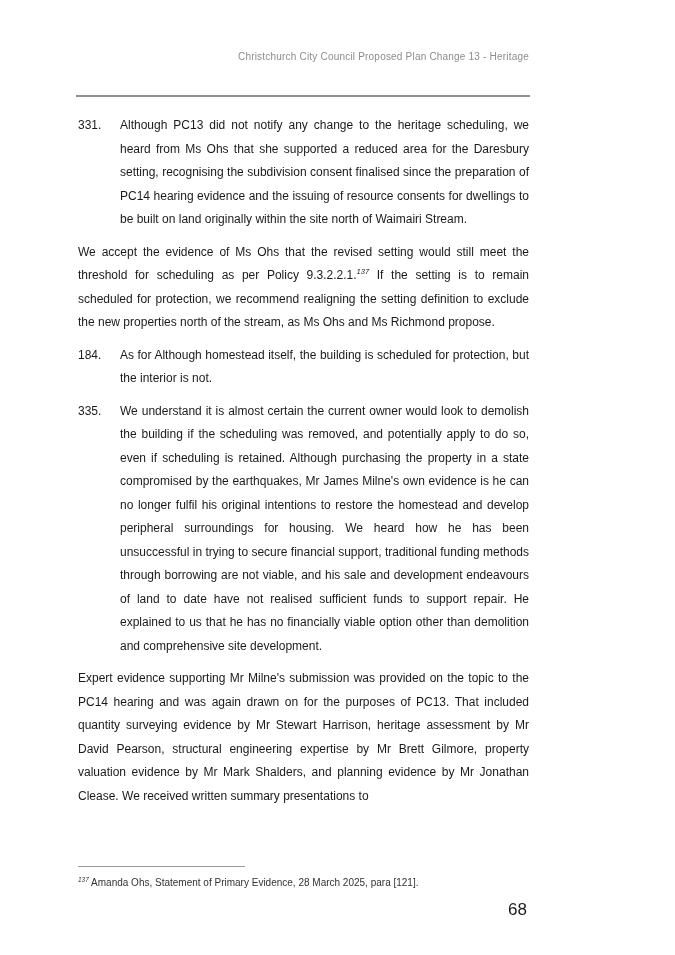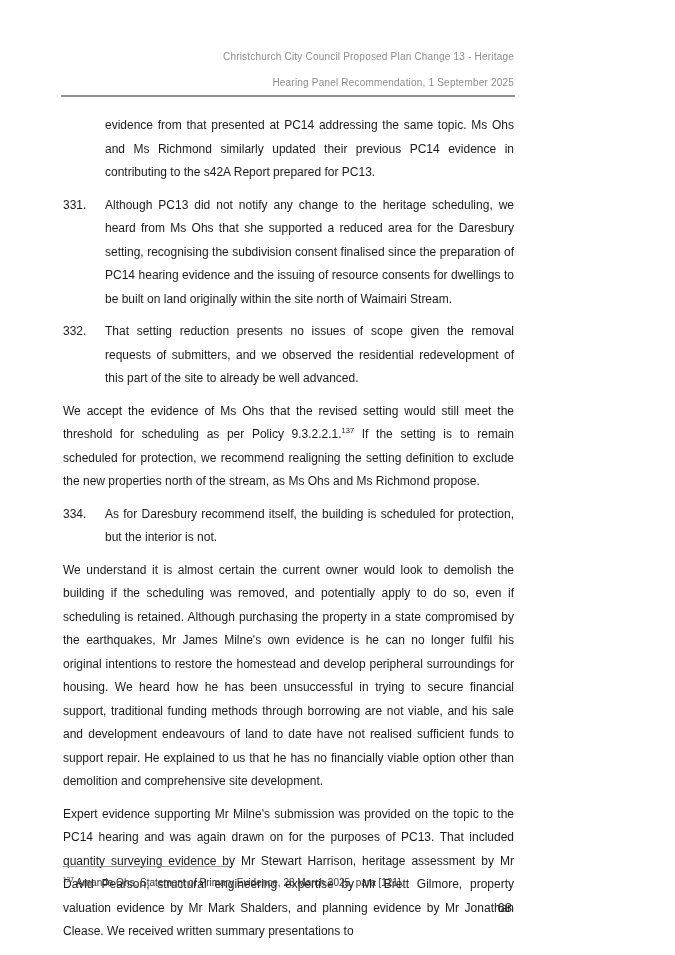--- a/index.html
+++ b/index.html
@@ -8,20 +8,21 @@
     background: #ffffff;
   }
   .page {
     position: relative;
     width: 559px;
     height: 955px;
     background: #ffffff;
     font-family: "Liberation Sans", sans-serif;
     color: #1a1a1a;
     overflow: hidden;
+    margin-left: 15px;
   }
   
   .doc-header {
     position: absolute;
     top: 50px;
     left: 62px;
     right: 45px;
     text-align: right;
     font-size: 10px;
     color: #8c8c8c;
@@ -63,20 +64,21 @@
   .para .text {
     flex: 1 1 auto;
     margin: 0;
     text-align: justify;
     text-align-last: left;
   }
   .fnref {
     font-size: 7.5px;
     line-height: 0;
     vertical-align: super;
+    font-style: italic;
   }
   
   .footnote-rule {
     position: absolute;
     top: 866px;
     left: 63px;
     width: 167px;
     height: 1px;
     background: #999999;
     border: none;
@@ -93,63 +95,55 @@
     margin: 0;
   }
   .footnote .fnref {
     font-size: 6.5px;
   }
   
   .page-number {
     position: absolute;
     top: 900px;
     right: 47px;
-    font-size: 13px;
+    font-size: 17px;
     color: #1a1a1a;
   }
 </style>
 </head>
 <body>
 
 <div class="page">
 
   <header class="doc-header">
     <div class="hdr-line">Christchurch City Council Proposed Plan Change 13 - Heritage</div>
-    <div class="hdr-line">Hearing Panel Recommendation, 1 September 2025</div>
   </header>
 
   <div class="header-rule"></div>
 
   <main class="doc-body">
 
-    <div class="para">
-      <div class="num"></div>
-      <p class="text">evidence from that presented at PC14 addressing the same topic.  Ms Ohs and Ms Richmond similarly updated their previous PC14 evidence in contributing to the s42A Report prepared for PC13.</p>
-    </div>
 
     <div class="para">
       <div class="num">331.</div>
       <p class="text">Although PC13 did not notify any change to the heritage scheduling, we heard from Ms Ohs that she supported a reduced area for the Daresbury setting, recognising the subdivision consent finalised since the preparation of PC14 hearing evidence and the issuing of resource consents for dwellings to be built on land originally within the site north of Waimairi Stream.</p>
     </div>
 
-    <div class="para">
-      <div class="num">332.</div>
-      <p class="text">That setting reduction presents no issues of scope given the removal requests of submitters, and we observed the residential redevelopment of this part of the site to already be well advanced.</p>
-    </div>
 
     <div class="para">
       <p class="text"><span>We accept the evidence of Ms Ohs that the revised setting would still meet the threshold for scheduling as per Policy 9.3.2.2.1.</span><sup class="fnref">137</sup> <span>If the setting is to remain scheduled for protection, we recommend realigning the setting definition to exclude the new properties north of the stream, as Ms Ohs and Ms Richmond propose.</span></p>
     </div>
 
     <div class="para">
-      <div class="num">334.</div>
-      <p class="text">As for Daresbury recommend itself, the building is scheduled for protection, but the interior is not.</p>
+      <div class="num">184.</div>
+      <p class="text">As for Although homestead itself, the building is scheduled for protection, but the interior is not.</p>
     </div>
 
     <div class="para">
+      <div class="num">335.</div>
       <p class="text">We understand it is almost certain the current owner would look to demolish the building if the scheduling was removed, and potentially apply to do so, even if scheduling is retained.  Although purchasing the property in a state compromised by the earthquakes, Mr James Milne's own evidence is he can no longer fulfil his original intentions to restore the homestead and develop peripheral surroundings for housing.  We heard how he has been unsuccessful in trying to secure financial support, traditional funding methods through borrowing are not viable, and his sale and development endeavours of land to date have not realised sufficient funds to support repair.  He explained to us that he has no financially viable option other than demolition and comprehensive site development.</p>
     </div>
 
     <div class="para">
       <p class="text">Expert evidence supporting Mr Milne's submission was provided on the topic to the PC14 hearing and was again drawn on for the purposes of PC13.  That included quantity surveying evidence by Mr Stewart Harrison, heritage assessment by Mr David Pearson, structural engineering expertise by Mr Brett Gilmore, property valuation evidence by Mr Mark Shalders, and planning evidence by Mr Jonathan Clease.  We received written summary presentations to</p>
     </div>
 
   </main>
 
   <div class="footnote-rule"></div>

